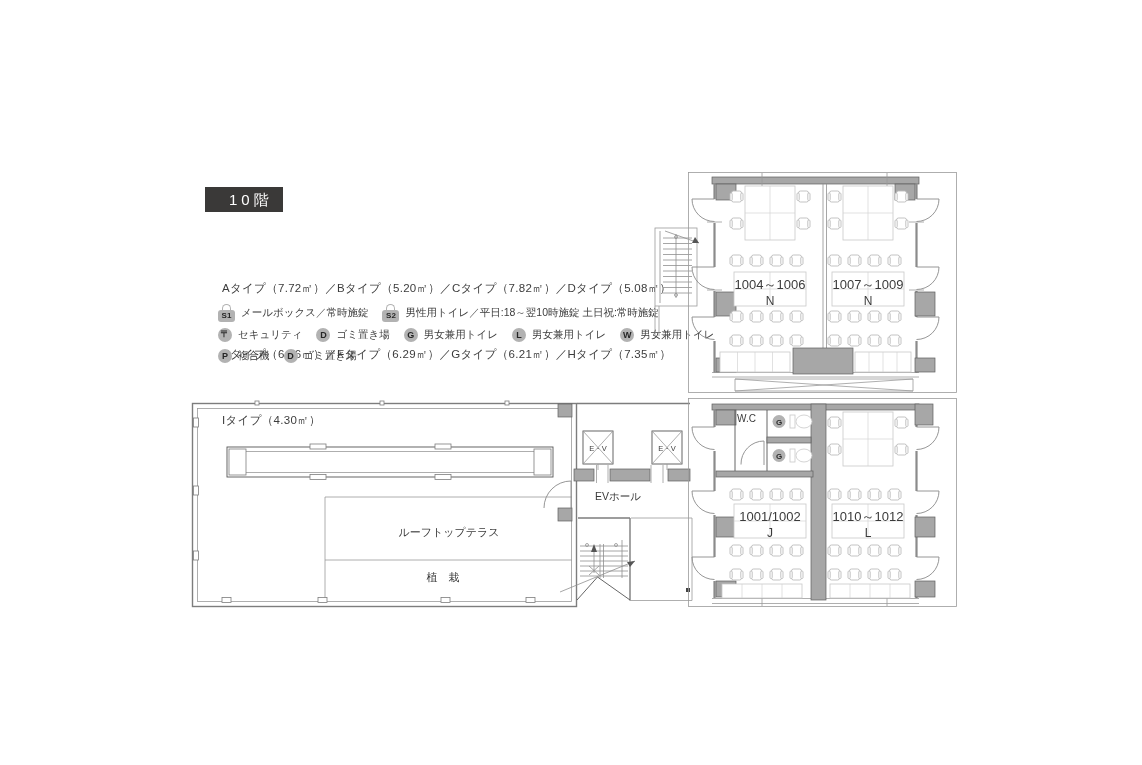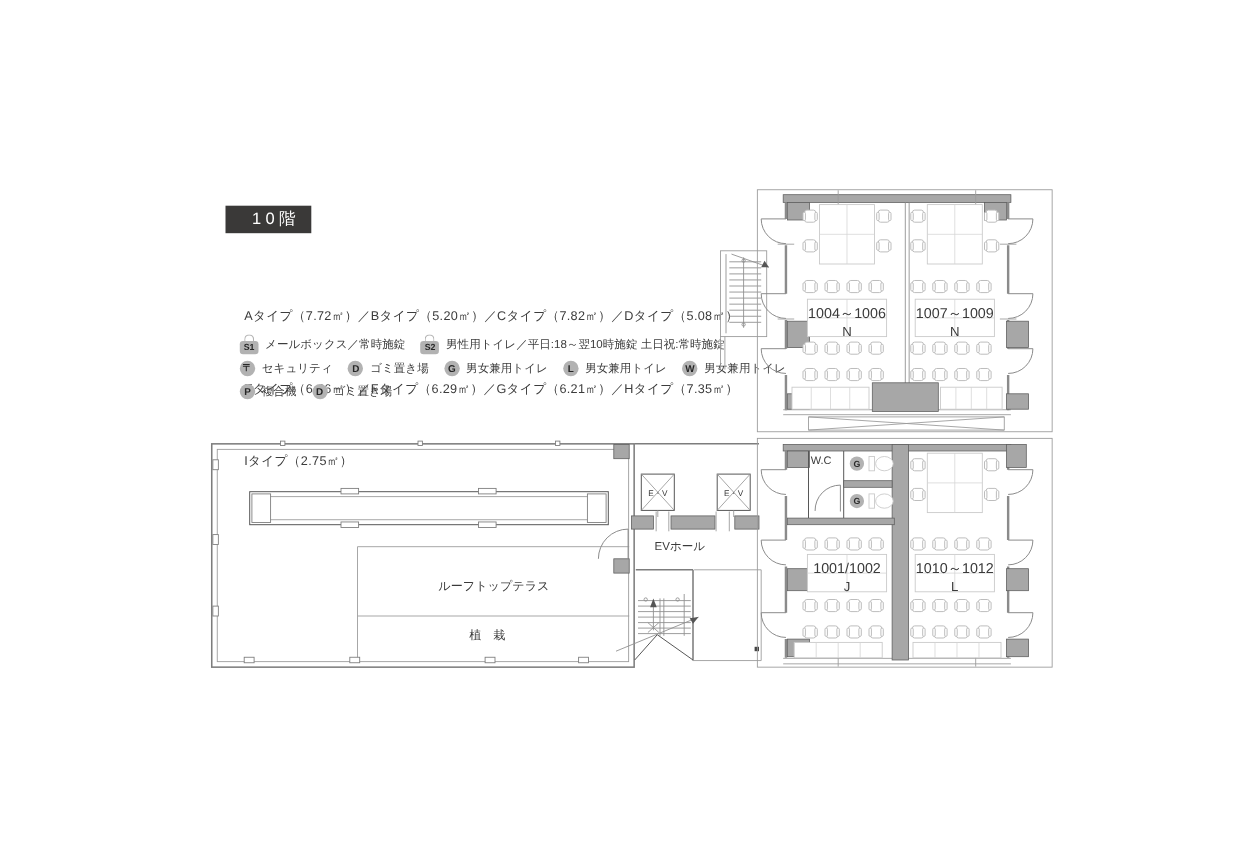--- a/index.html
+++ b/index.html
@@ -42,21 +42,21 @@
 </head>
 <body>
 
 <div id="page">
 
   <div id="floor-title">10階</div>
 
   <div id="unit-types">
     <div>Aタイプ（7.72㎡）／Bタイプ（5.20㎡）／Cタイプ（7.82㎡）／Dタイプ（5.08㎡）</div>
     <div>Eタイプ（6.46㎡）／Fタイプ（6.29㎡）／Gタイプ（6.21㎡）／Hタイプ（7.35㎡）</div>
-    <div>Iタイプ（2.75㎡）</div>
+    <div>Iタイプ（4.30㎡）</div>
   </div>
 
   <div id="legend">
     <div class="lrow">
       <span class="litem">
         <span class="badge-lock">S1</span>
         <span>メールボックス／常時施錠</span>
       </span>
       <span class="litem">
         <span class="badge-lock">S2</span>

